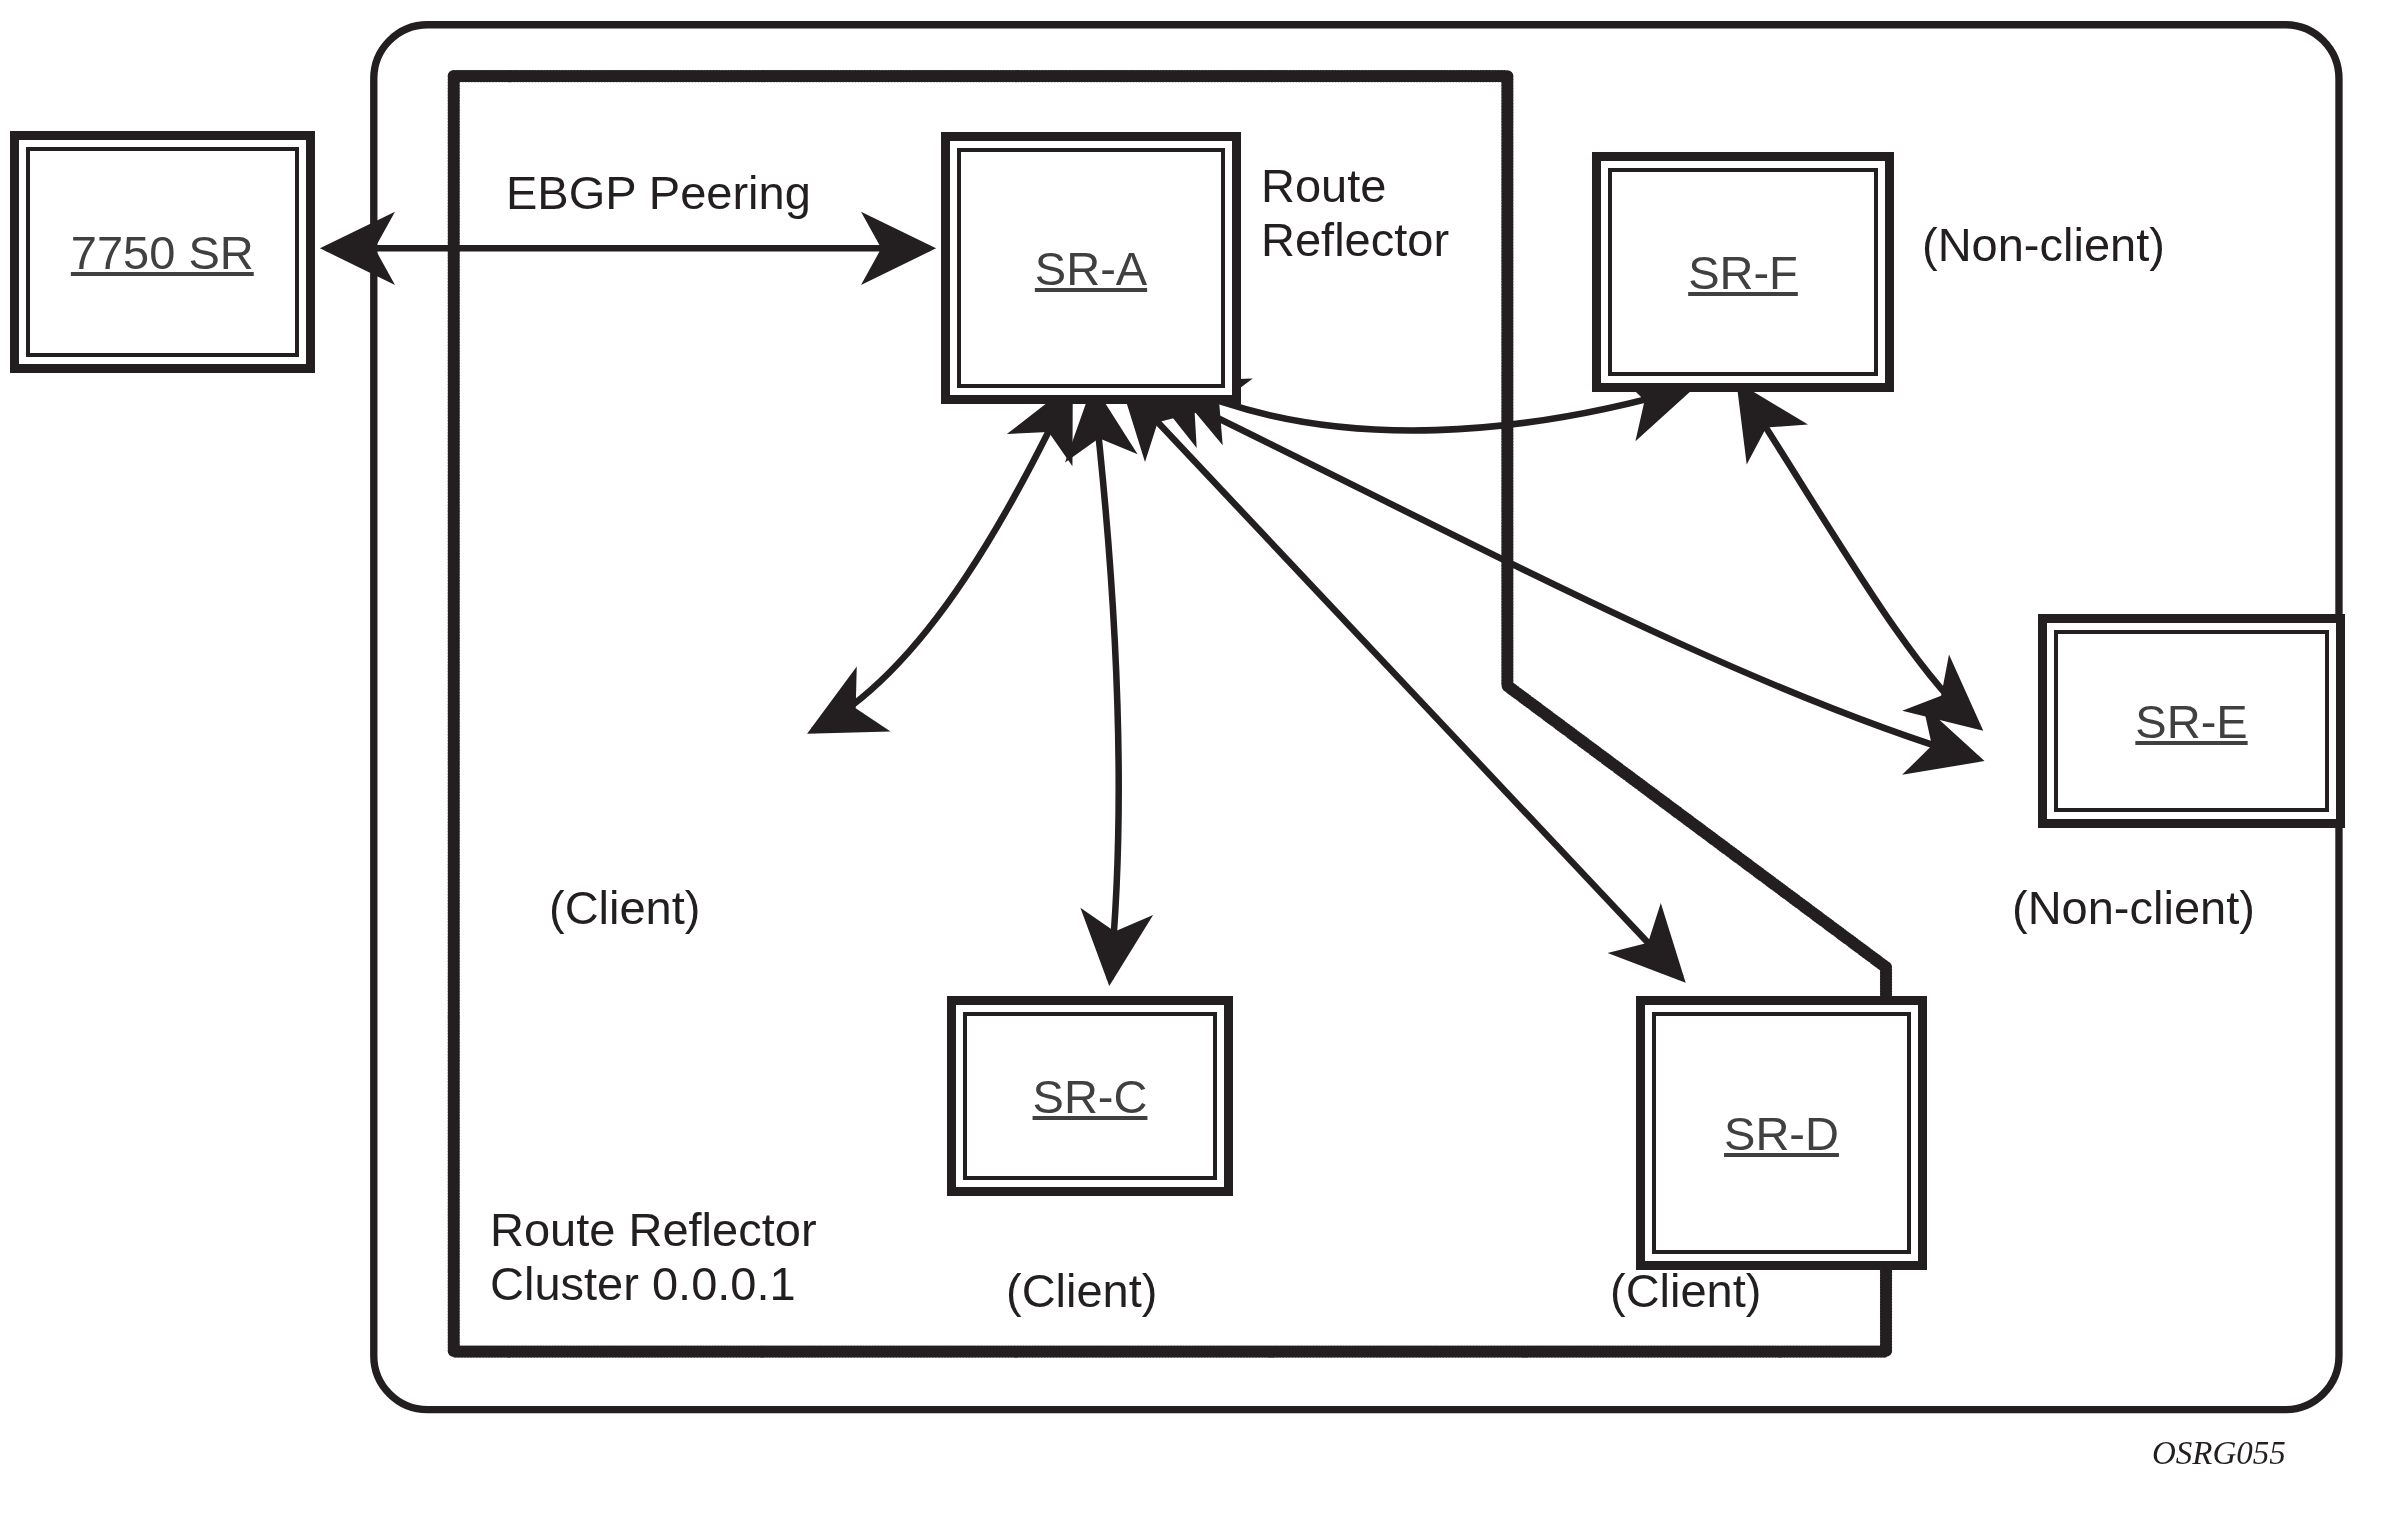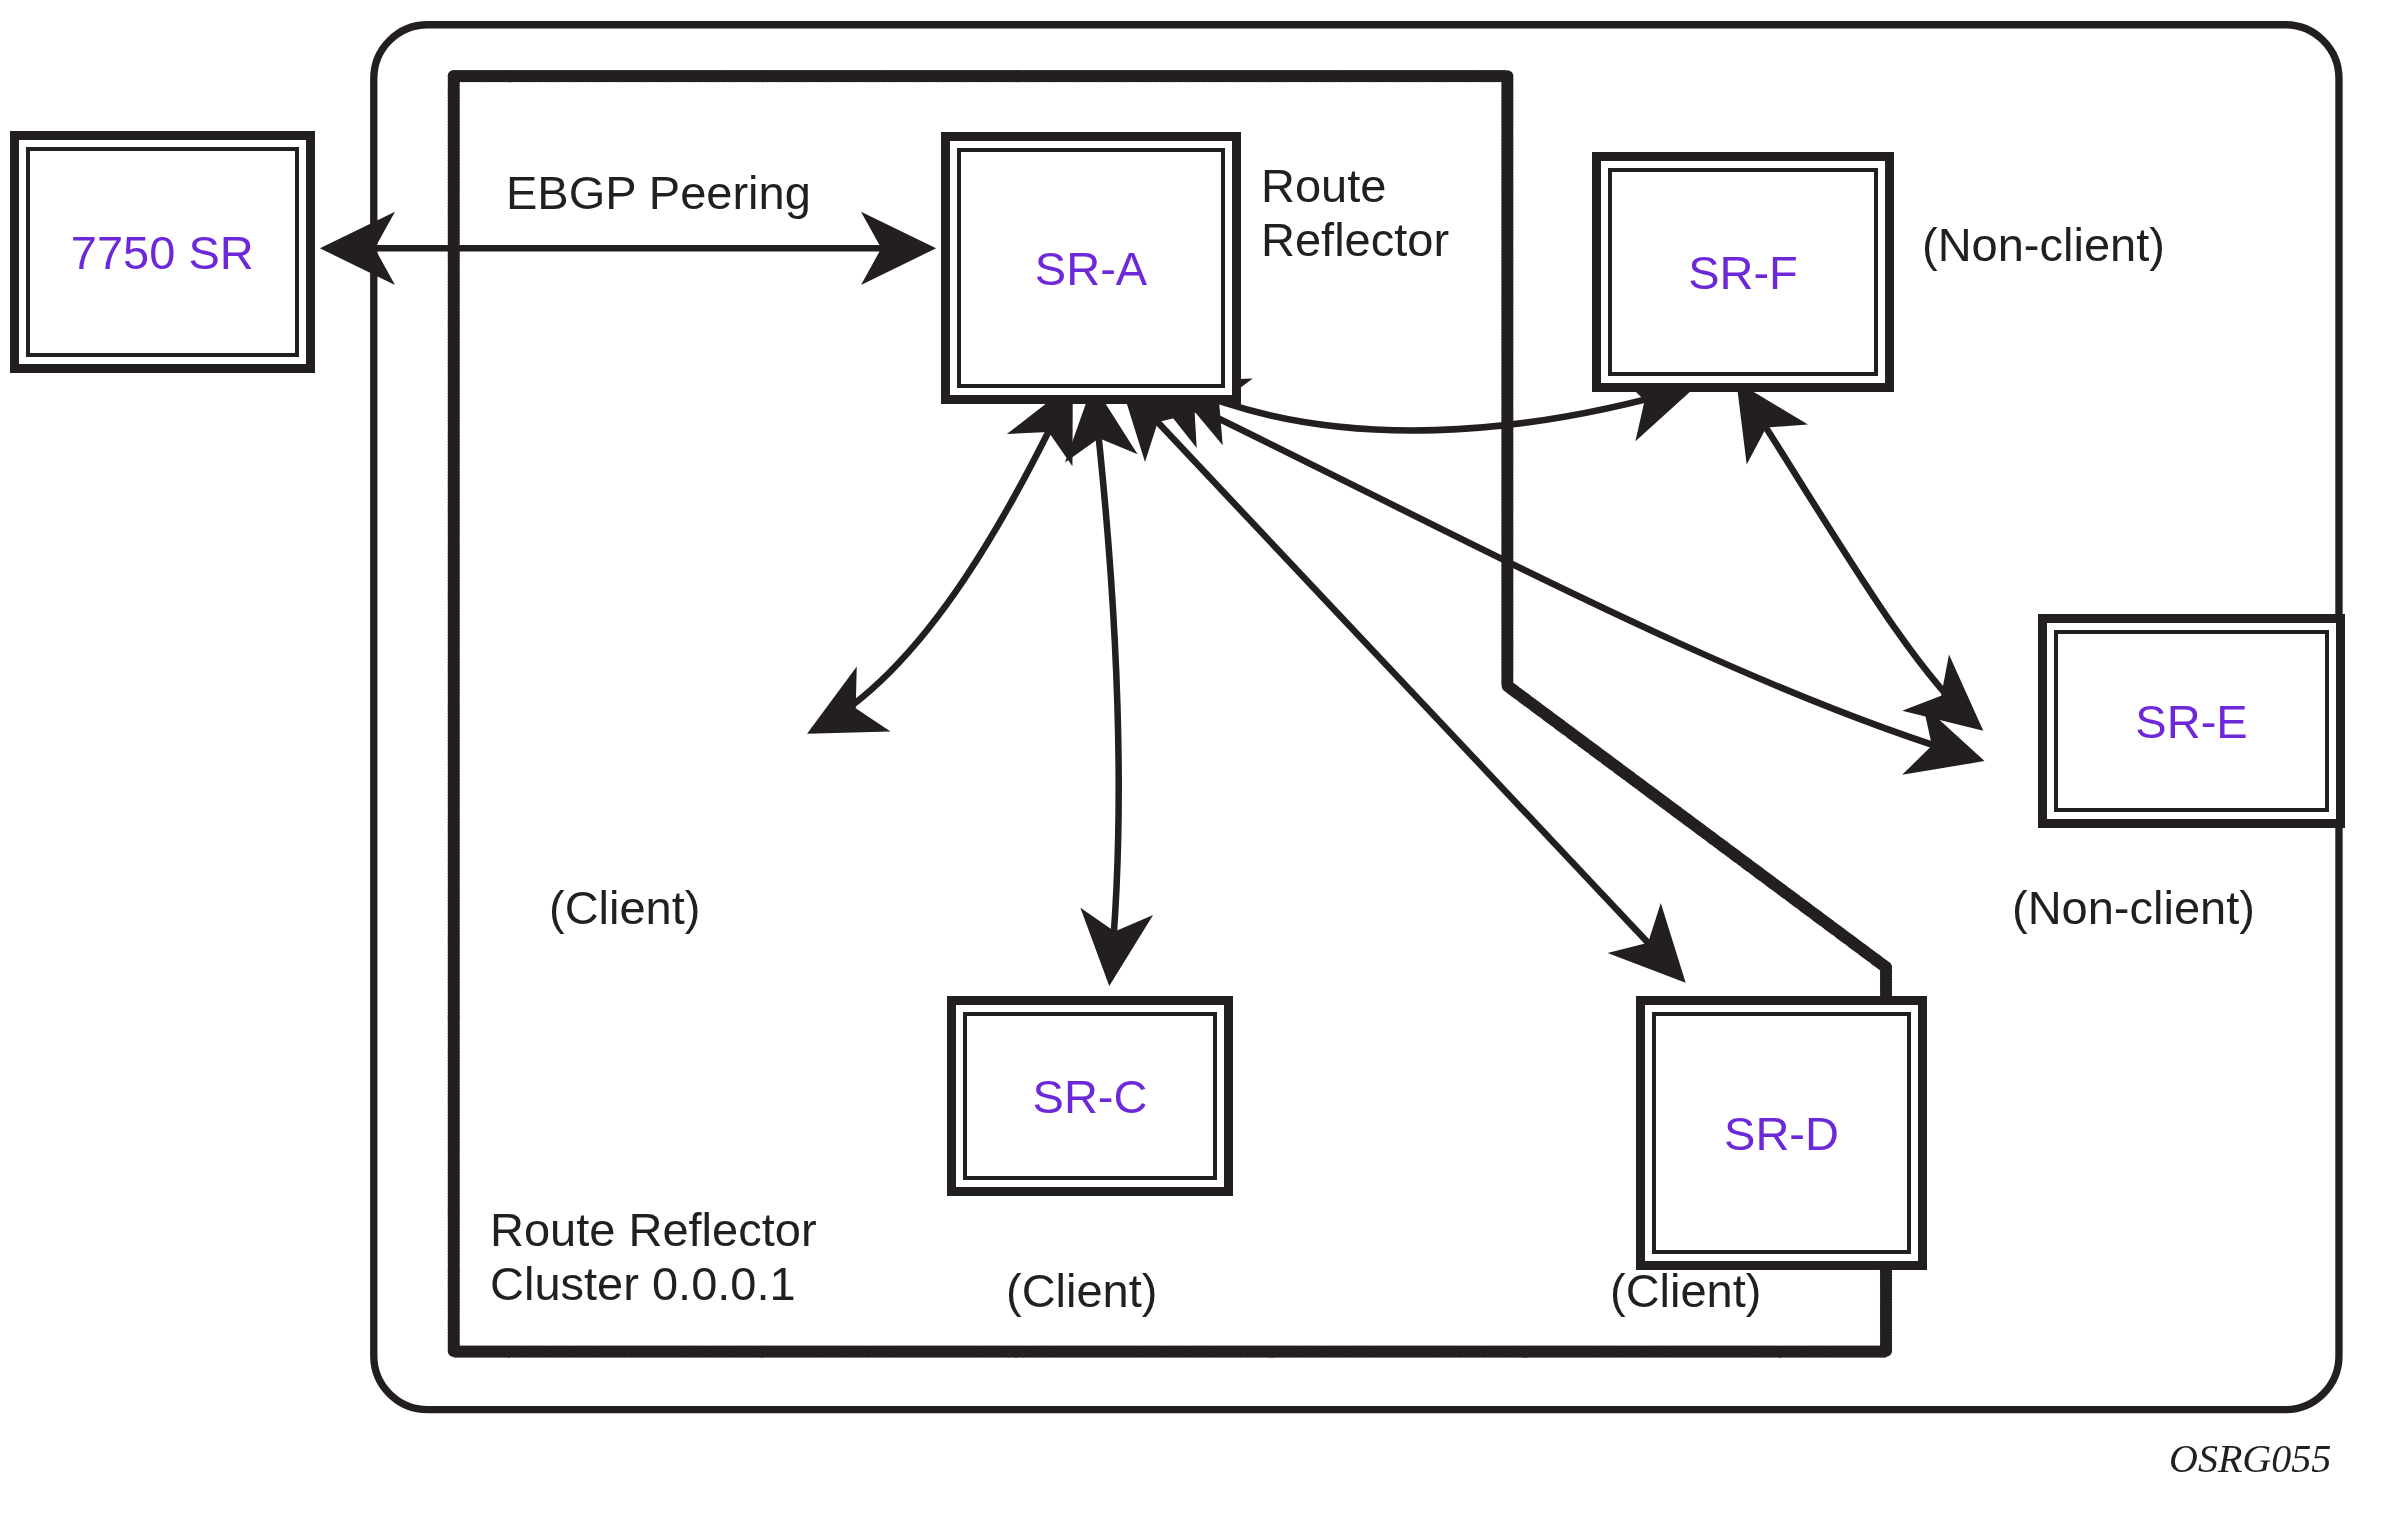--- a/index.html
+++ b/index.html
@@ -37,44 +37,44 @@
     box-sizing: border-box;
     border: 4.1px solid #231f20;
     background: #ffffff;
     display: flex;
     align-items: center;
     justify-content: center;
   }
   .node-label {
     font-family: "Liberation Sans", sans-serif;
     font-size: 47px;
-    color: #6d28d9;
+    color: #404040;
     letter-spacing: 0px;
     white-space: nowrap;
+    text-decoration: underline;
   }
   .free-text {
     position: absolute;
     font-family: "Liberation Sans", sans-serif;
     font-size: 47px;
     color: #231f20;
     white-space: nowrap;
     line-height: 1.12;
   }
   .free-text.two-line {
     white-space: normal;
     line-height: 1.1;
   }
   .caption {
     position: absolute;
     font-family: "Liberation Serif", serif;
     font-style: italic;
-    font-size: 40px;
+    font-size: 33px;
     color: #231f20;
     white-space: nowrap;
-    margin-left: 17px;
   }
 </style>
 </head>
 <body>
 
 <div id="canvas">
 
   <svg id="diagram-svg" viewBox="0 0 2942 1857">
     <defs>
       <marker id="arrowhead" viewBox="0 0 12 12" refX="10.5" refY="6" markerWidth="12" markerHeight="12" orient="auto-start-reverse" markerUnits="strokeWidth">

